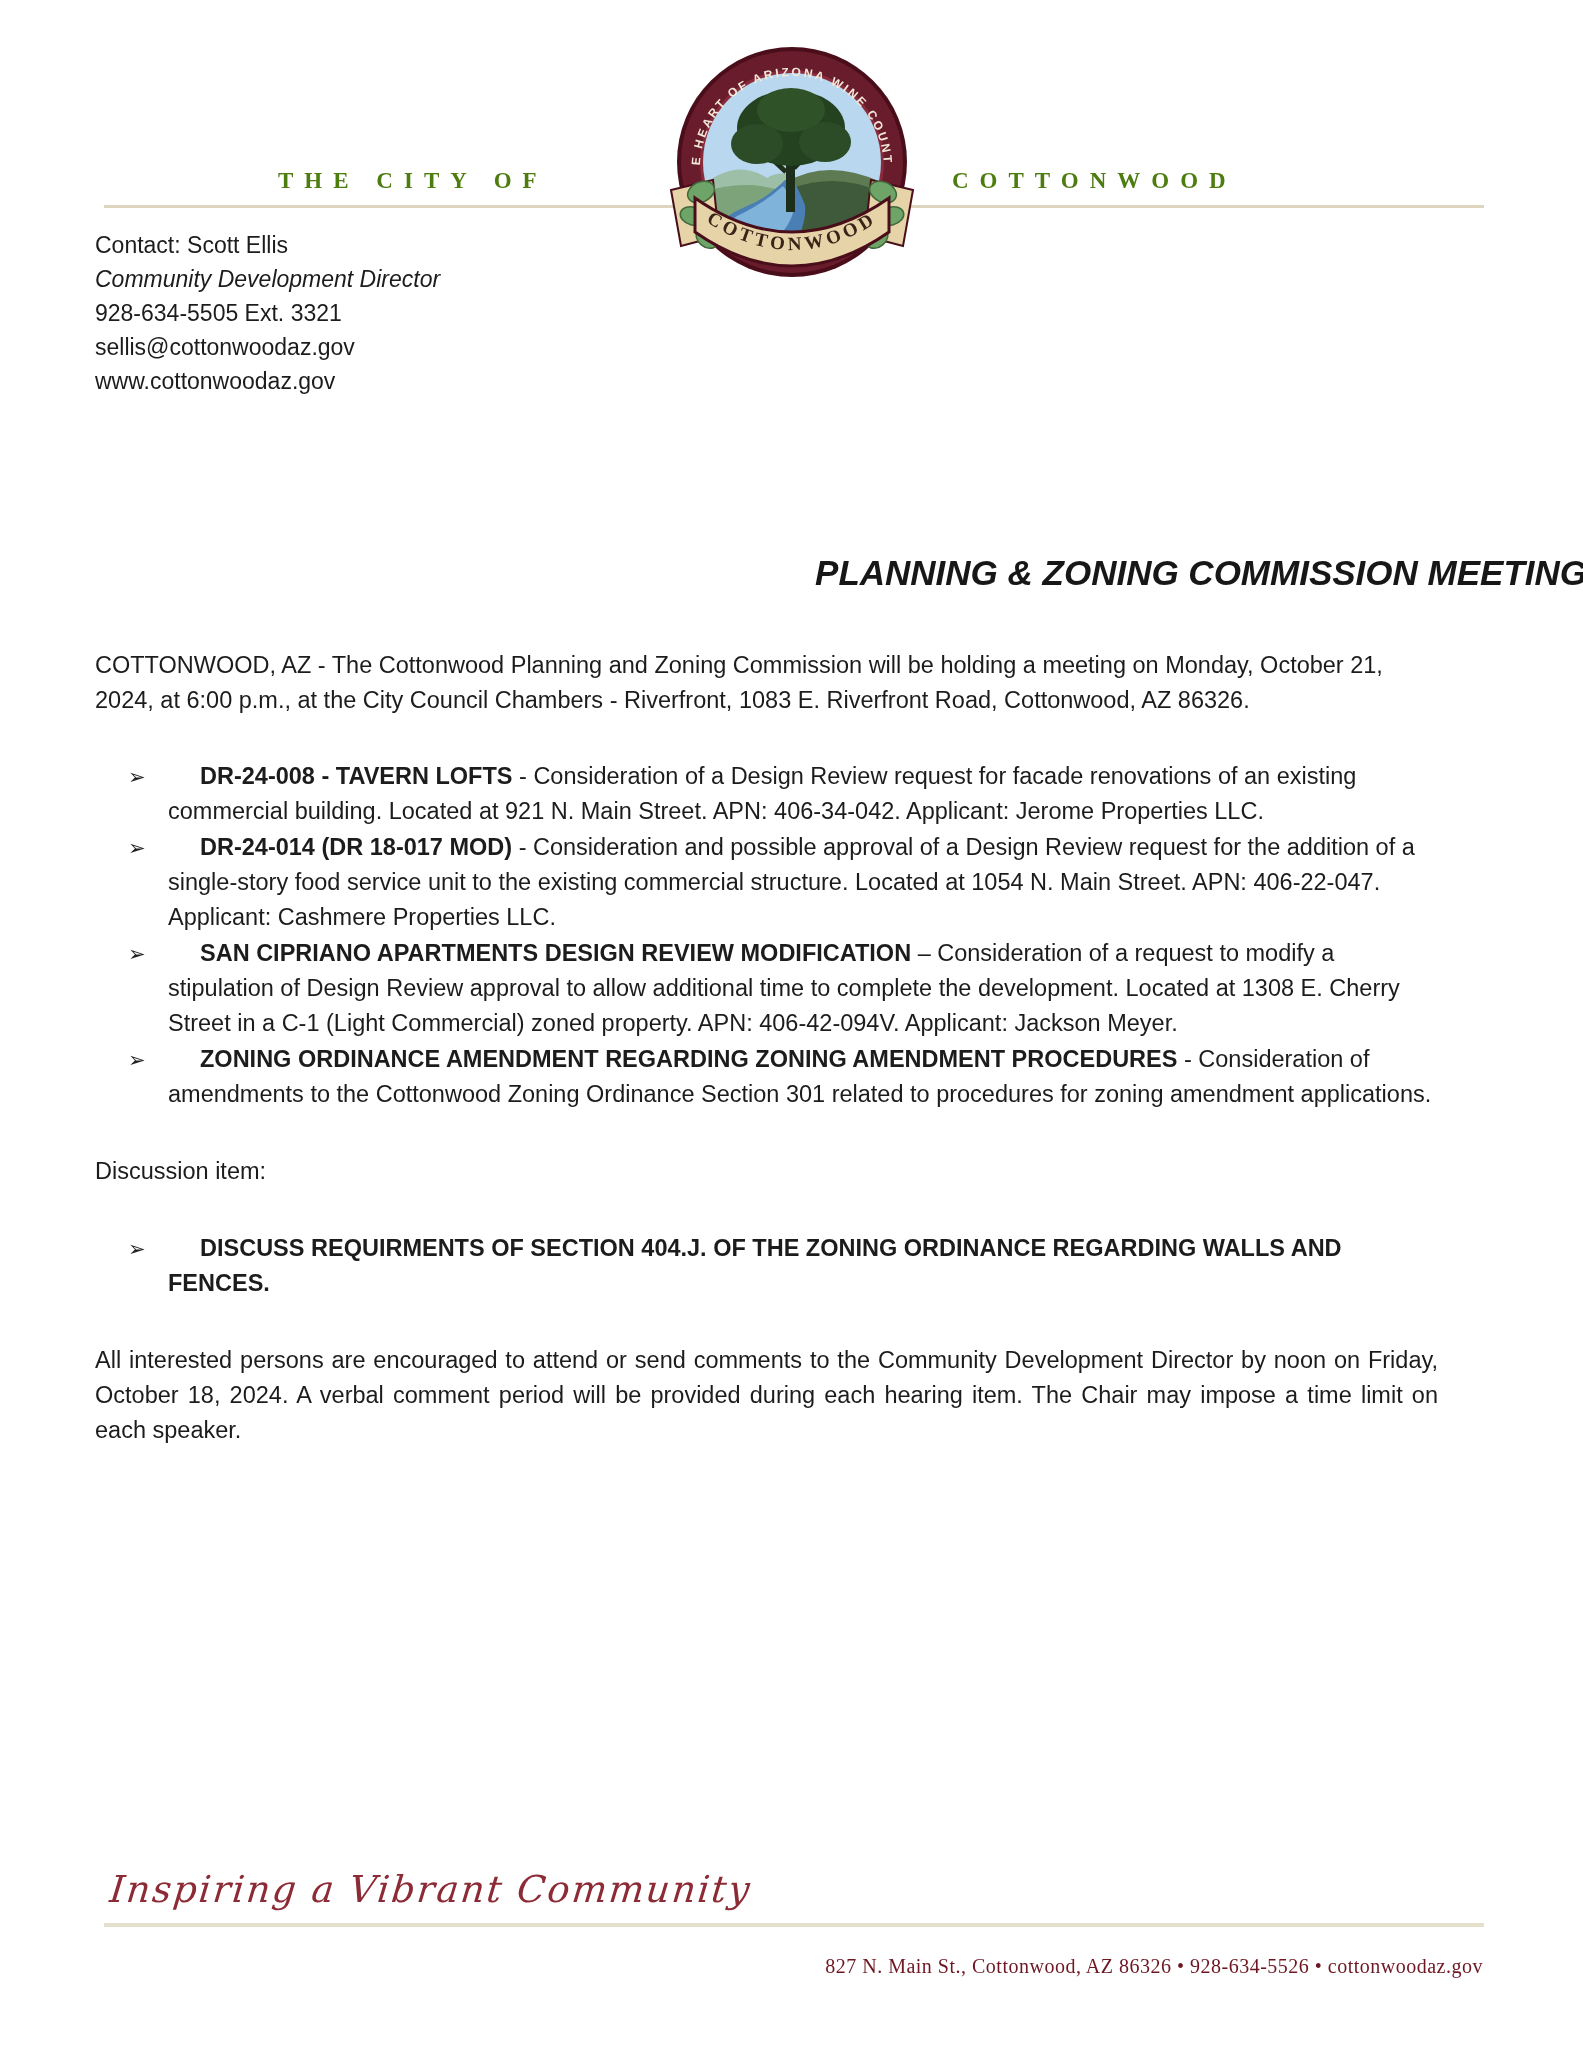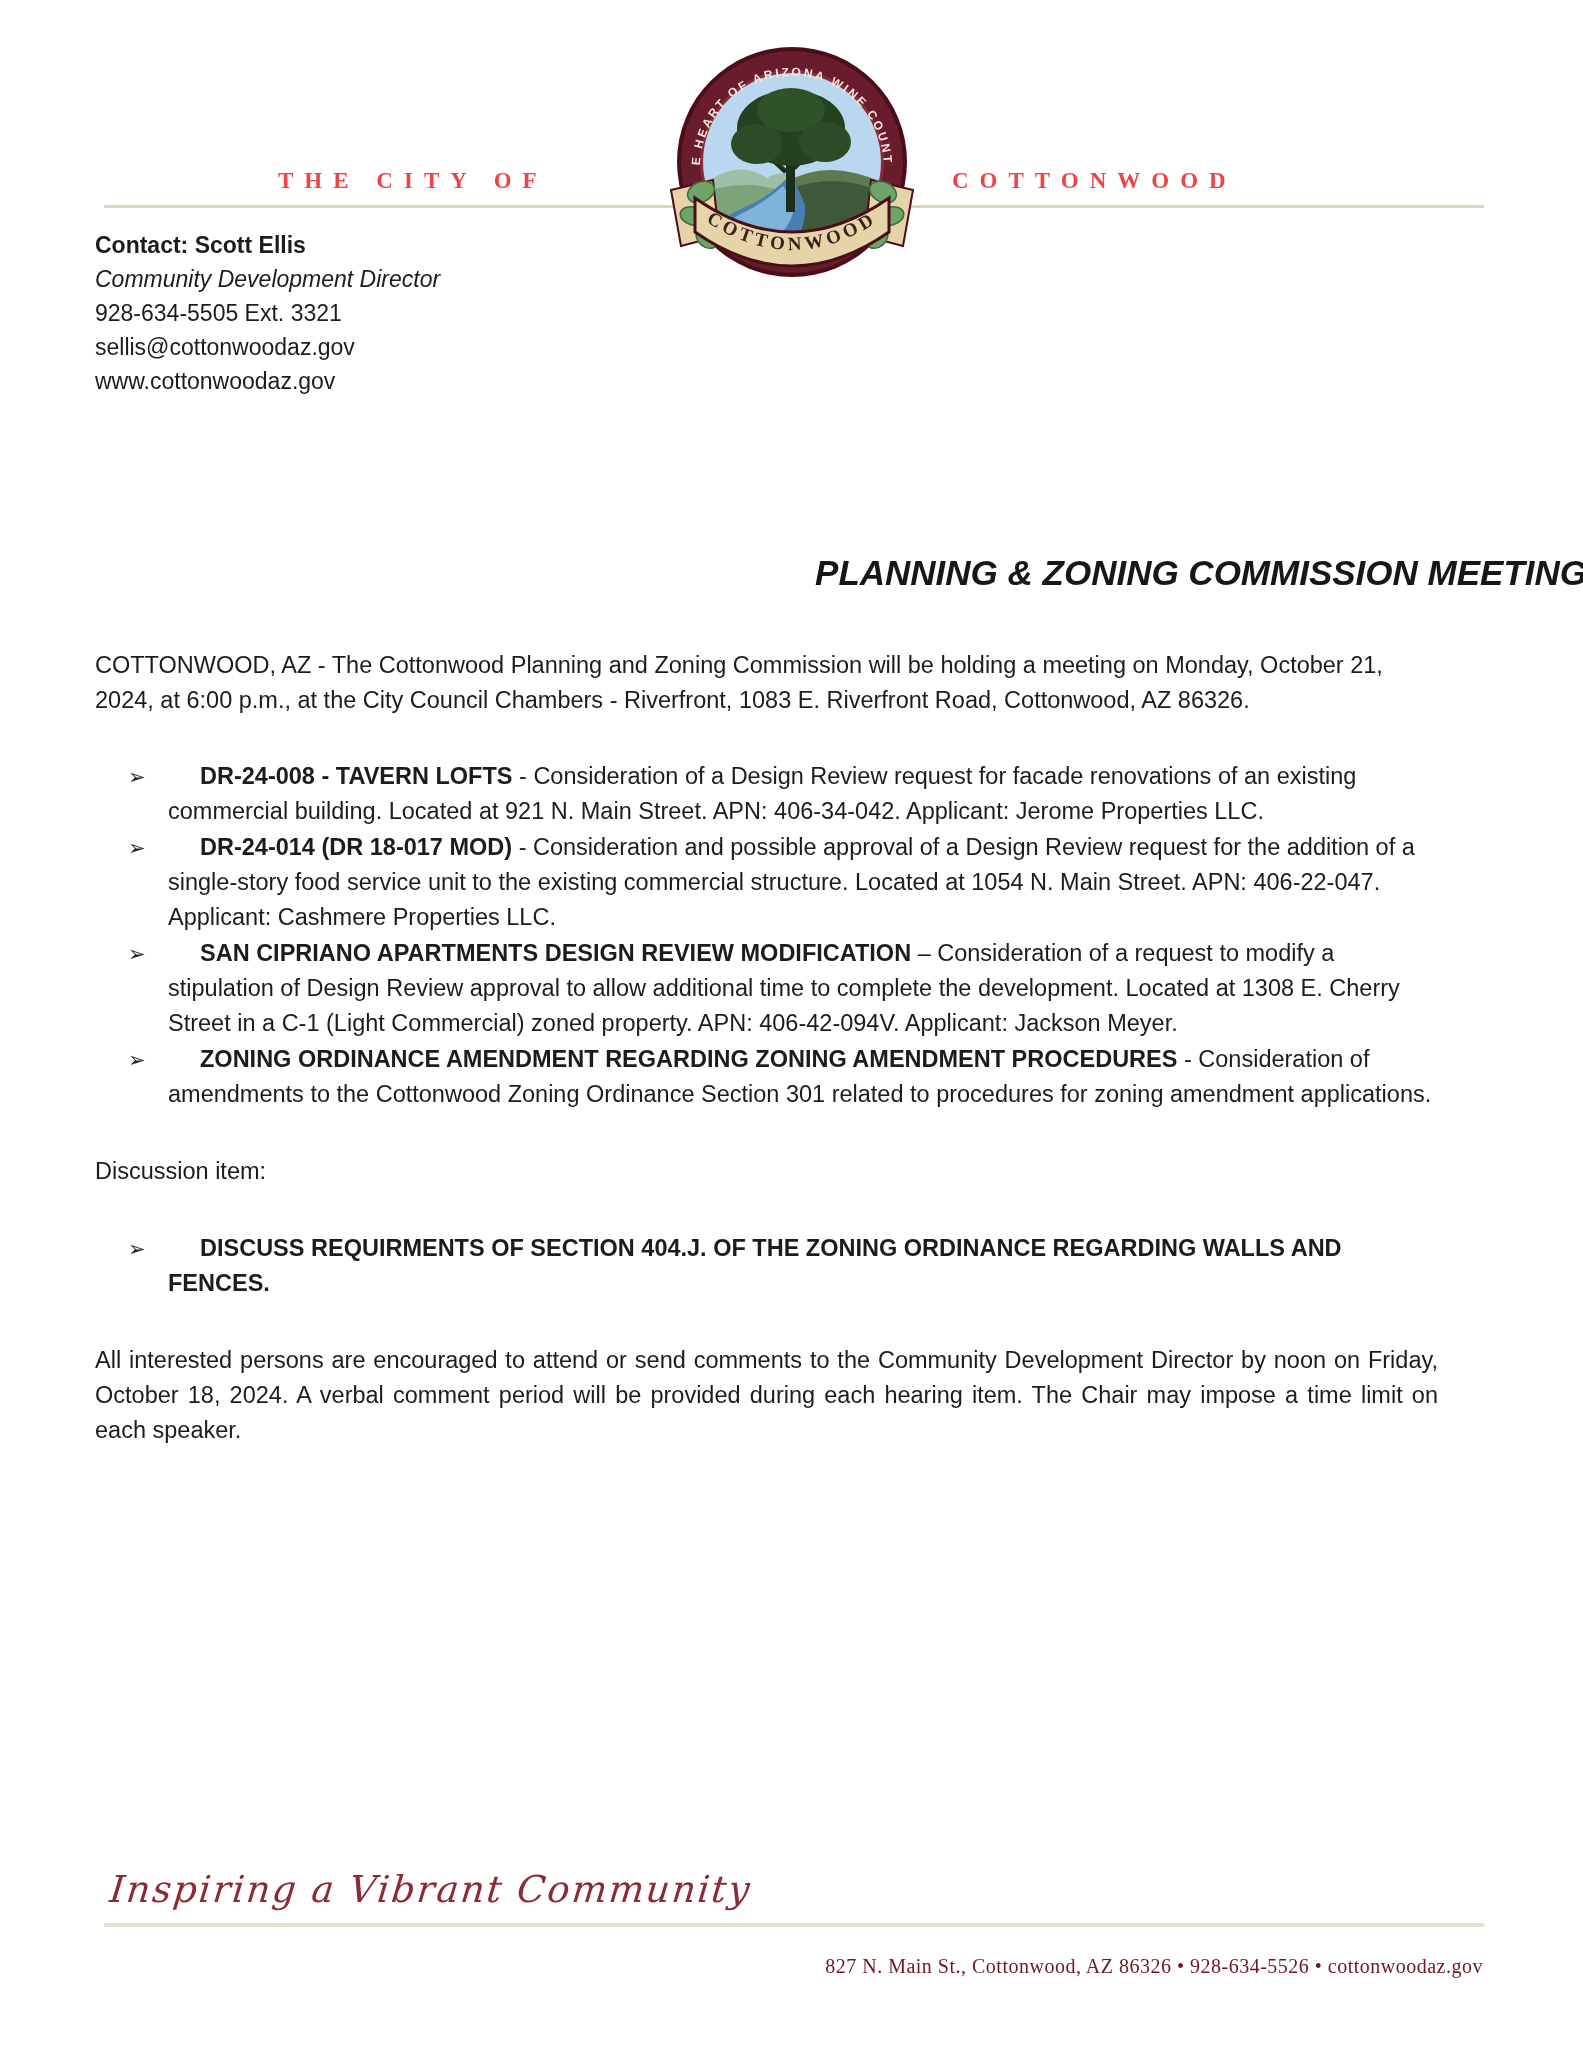--- a/index.html
+++ b/index.html
@@ -12,38 +12,38 @@
     color:#1c1c1c;
     overflow:hidden;
   }
 
   
   .masthead { position:absolute; top:0; left:0; width:100%; height:310px; }
   .mast-side {
     position:absolute; top:168px;
     font-family:"Liberation Serif", serif;
     font-size:23px; font-weight:bold; letter-spacing:11px;
-    color:#ef4444; white-space:nowrap;
+    color:#4d7c0f; white-space:nowrap;
   }
   .mast-left  { left:278px; }
   .mast-right { left:952px; }
   .mast-rule {
     position:absolute; top:205px; height:3px;
     background:#ddd5bd;
   }
   .rule-left  { left:104px;  width:615px; }
   .rule-right { left:870px;  width:614px; }
   .logo-wrap { position:absolute; left:50%; top:40px; transform:translateX(-50%); }
 
   
   .contact {
     position:absolute; left:95px; top:228px;
     font-size:23px; line-height:34px;
   }
-  .contact .c1 { font-weight:bold; }
+  .contact .c1 { font-weight:normal; }
   .contact .c2 { font-style:italic; }
   .release {
     position:absolute; right:121px; top:228px;
     text-align:right; font-size:23px; line-height:34px;
   }
   .release .r1, .release .r2 { font-weight:bold; }
 
   
   .doc-title {
     position:absolute; left:4px; top:553px; width:100%;

